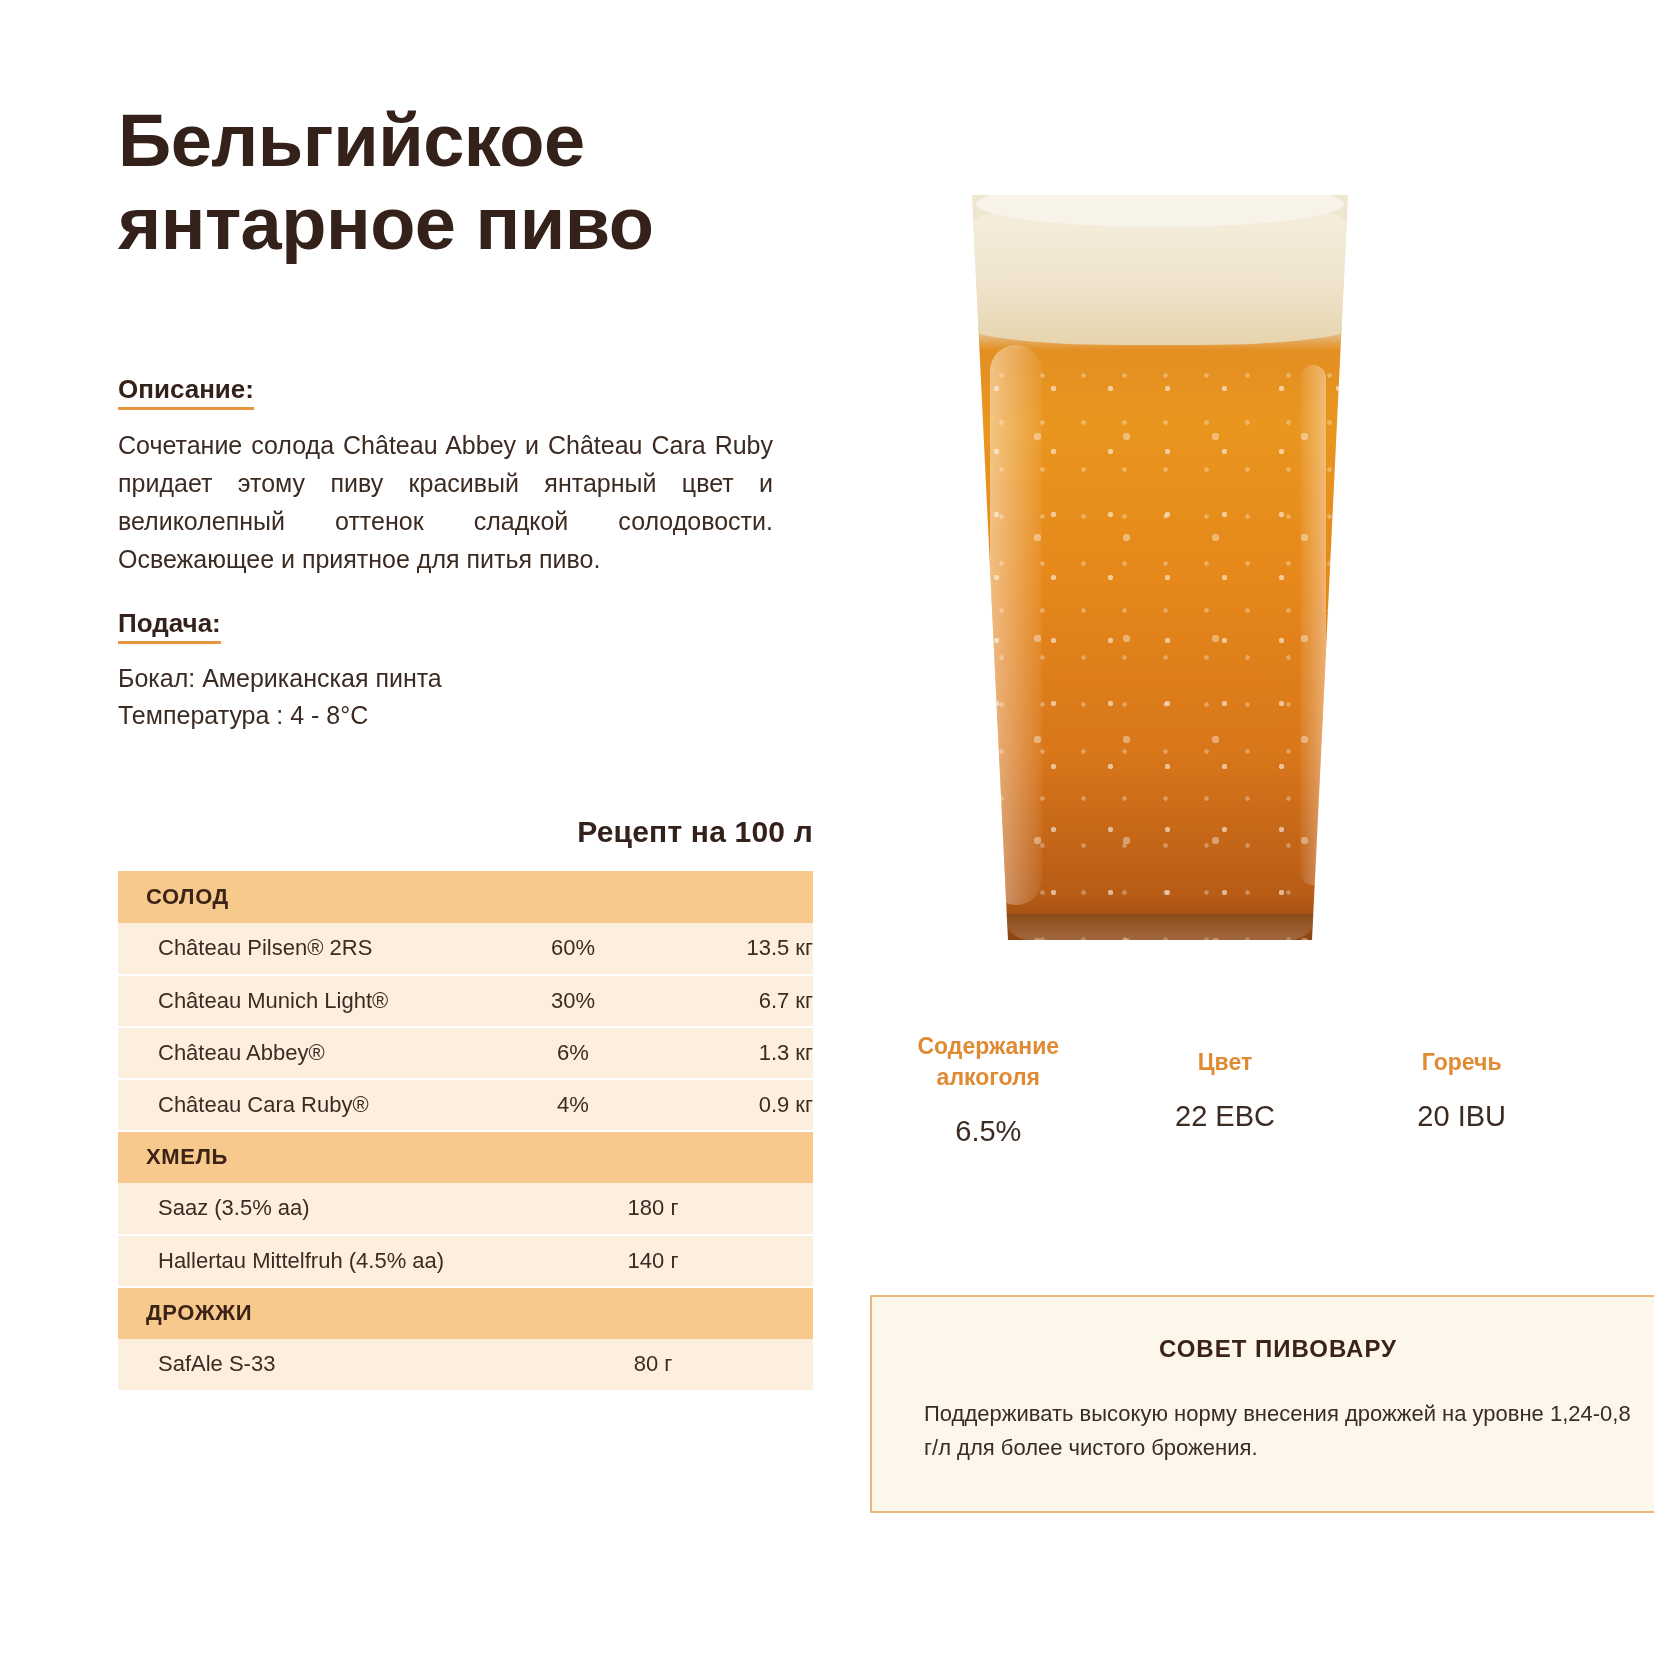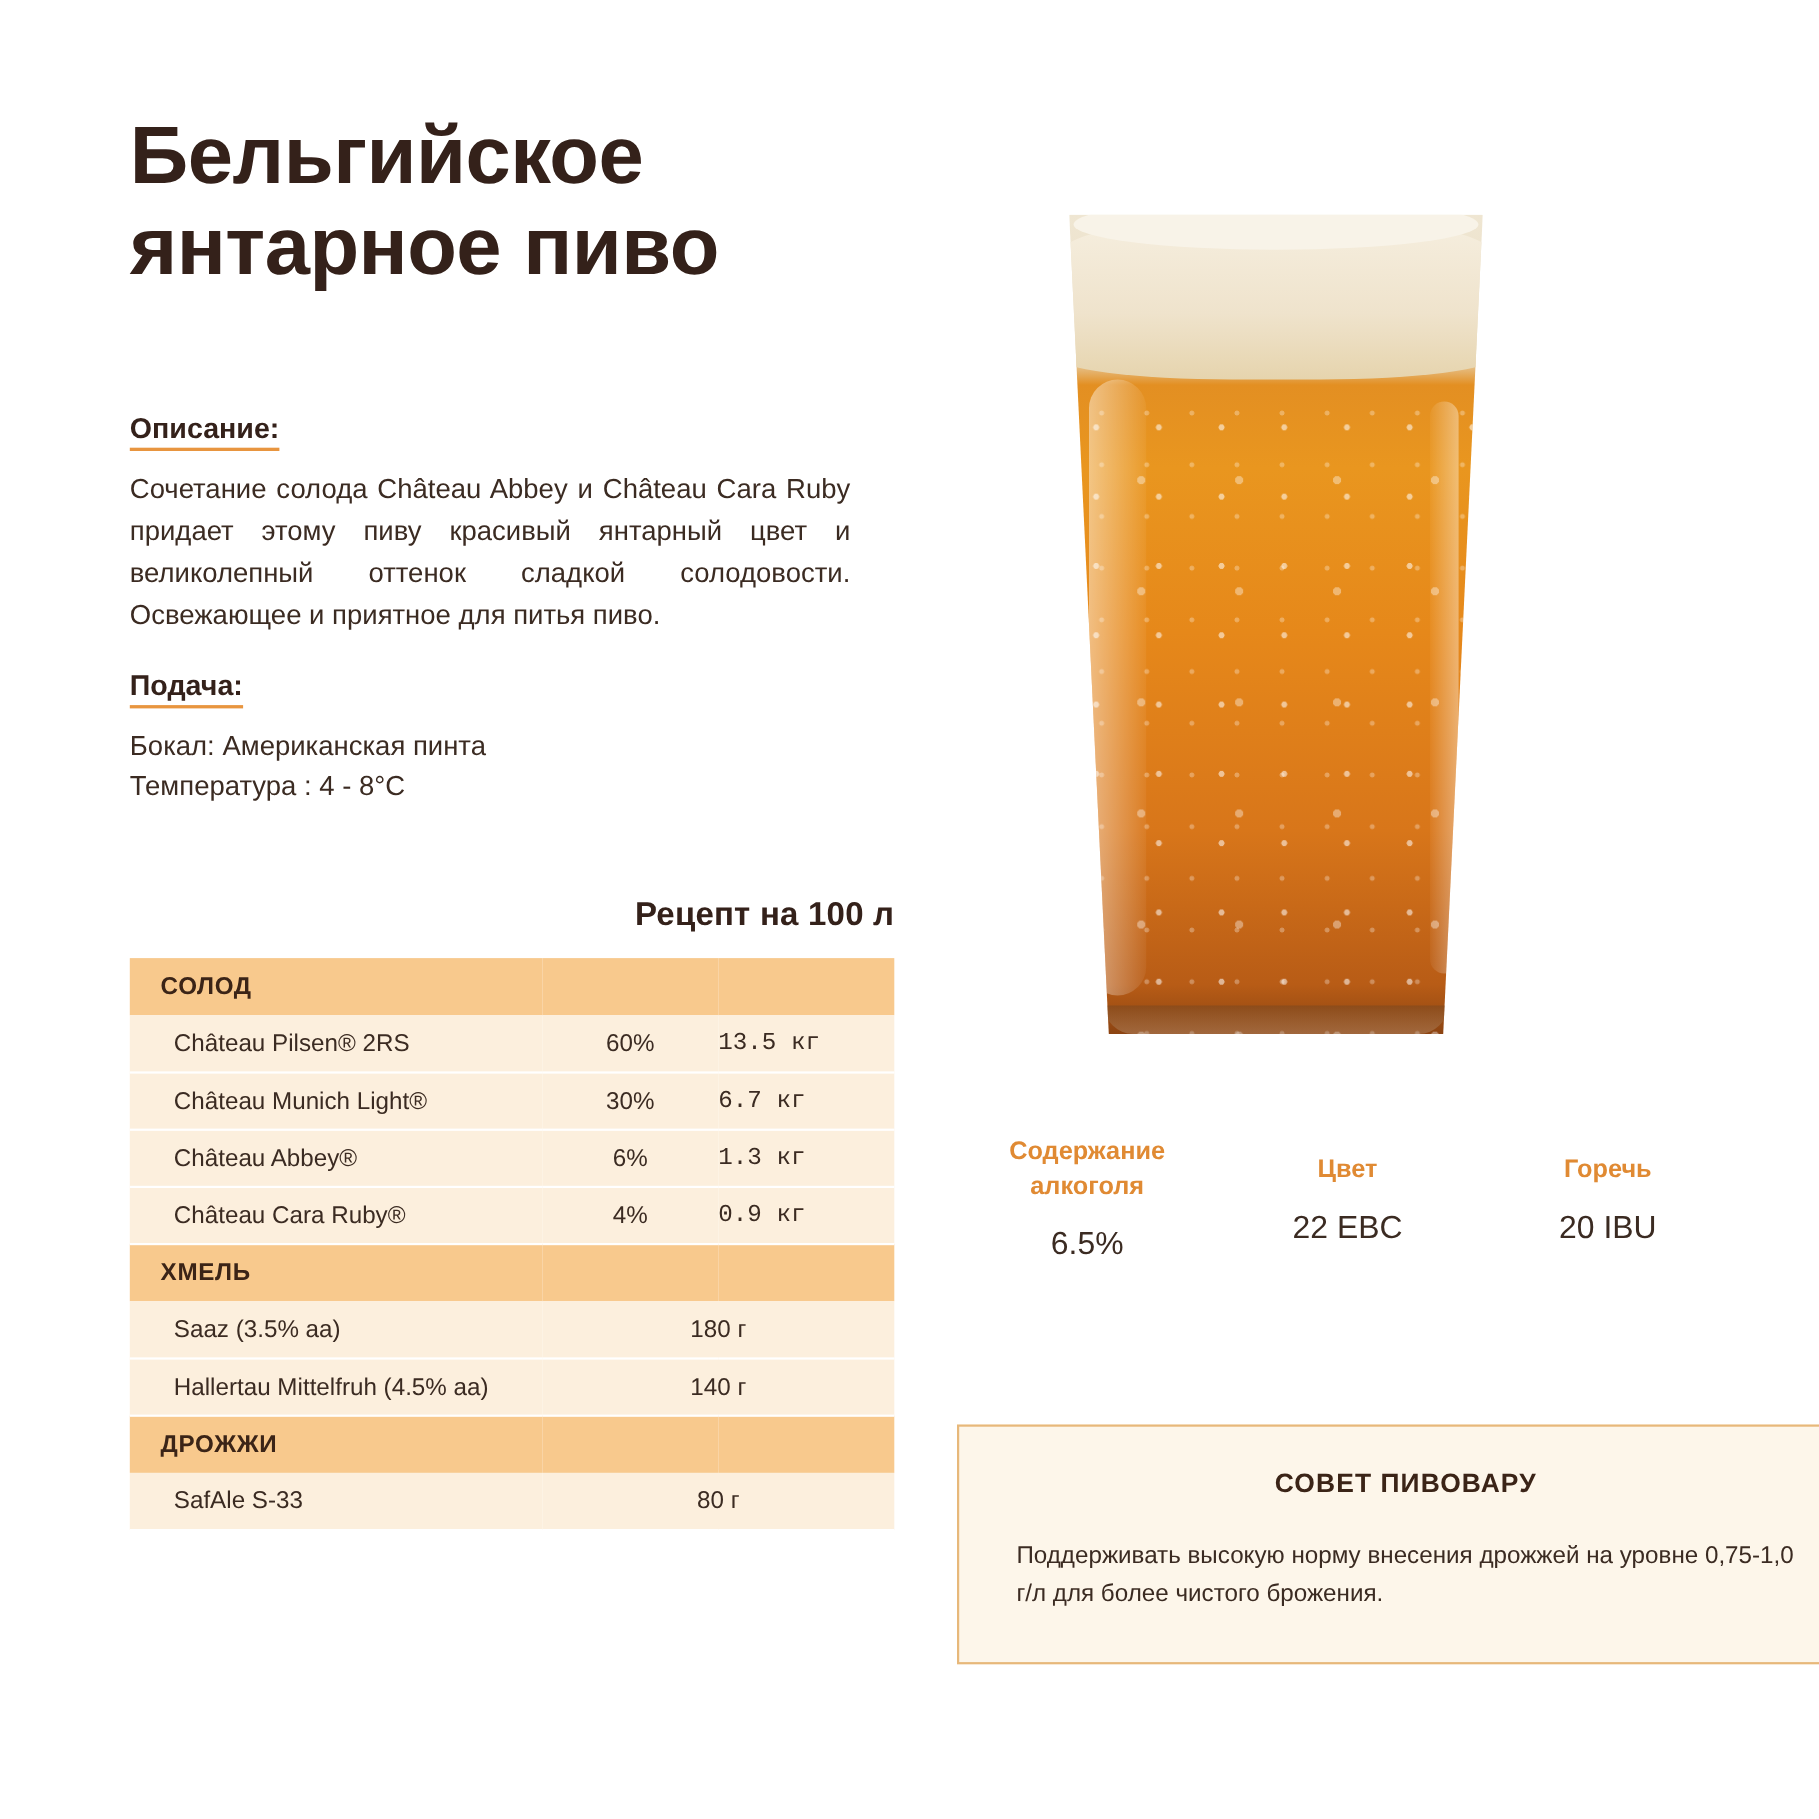--- a/index.html
+++ b/index.html
@@ -92,21 +92,21 @@
   }
   .cat-row td.cat-name { padding-left: 28px; }
   .item-row td {
     background: #fcefdd;
     font-size: 22px;
     color: #3b2b22;
     border-bottom: 2px solid #ffffff;
   }
   .item-row td.c-name { padding-left: 40px; text-align: left; }
   .item-row td.c-pct { text-align: center; }
-  .item-row td.c-amt { text-align: left; font-family: Liberation Mono, monospace; }
+  .item-row td.c-amt { text-align: right; }
   .item-row td.c-amt-wide { text-align: center; }
   .col-name { width: 375px; }
   .col-pct { width: 160px; }
   .col-amt { width: 160px; }
 
   
   .right-col {
     position: absolute;
     left: 870px;
     top: 0;
@@ -349,17 +349,17 @@
         <div class="stat-value">22 EBC</div>
       </div>
       <div class="stat">
         <div class="stat-label">Горечь</div>
         <div class="stat-value">20 IBU</div>
       </div>
     </div>
 
     <div class="tip-box">
       <div class="tip-title">СОВЕТ ПИВОВАРУ</div>
-      <p class="tip-text">Поддерживать высокую норму внесения дрожжей на уровне 0,75-1,0 г/л для более чистого брожения.</p>
+      <p class="tip-text">Поддерживать высокую норму внесения дрожжей на уровне 1,24-0,8 г/л для более чистого брожения.</p>
     </div>
 
   </div>
 </div>
 
 </body></html>

